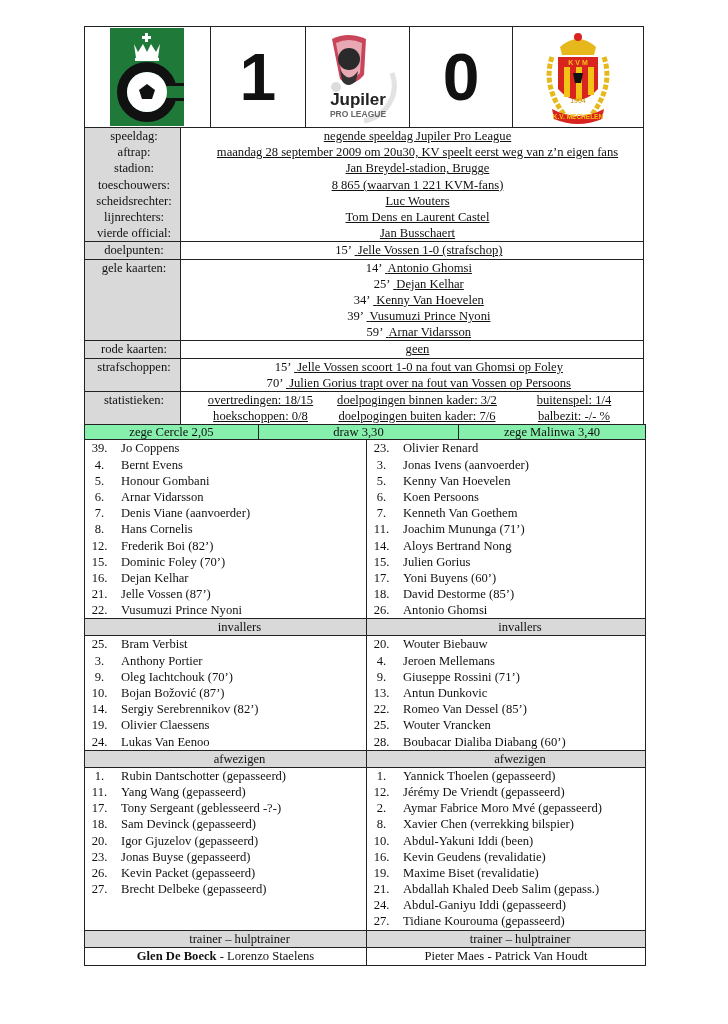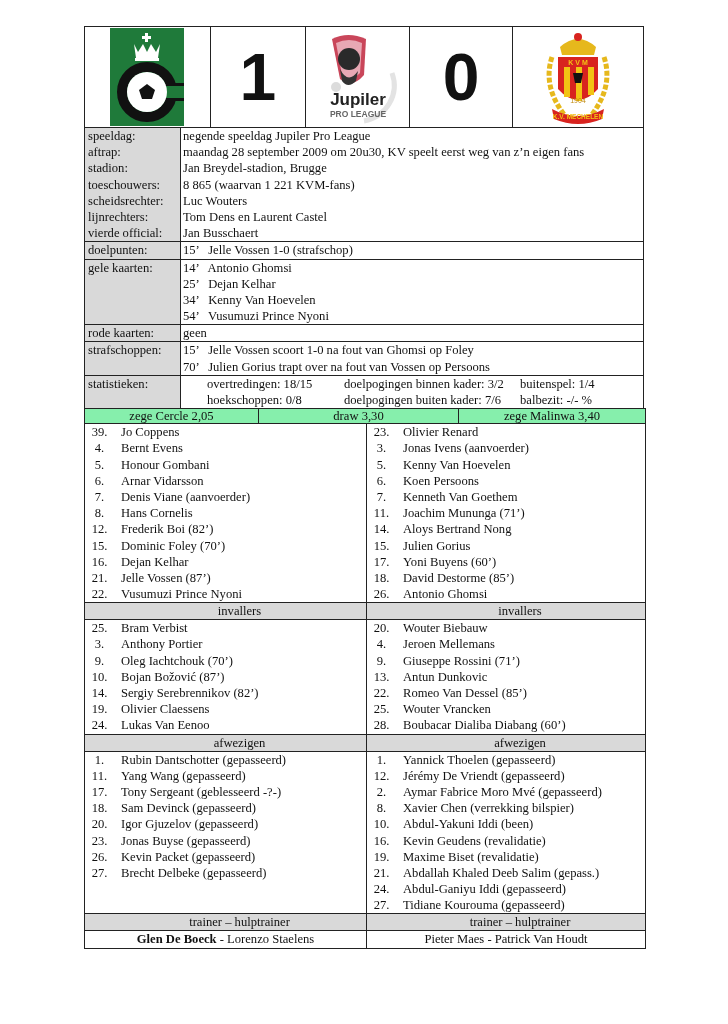--- a/index.html
+++ b/index.html
@@ -7,25 +7,25 @@
   .page { position:absolute; left:84px; top:26px; width:560px; }
 
   
   .hdr { display:flex; height:101px; border:1px solid #222; border-bottom:none; box-sizing:border-box; }
   .hdr > div { border-right:1px solid #222; box-sizing:border-box; display:flex; align-items:center; justify-content:center; }
   .hdr > div:last-child { border-right:none; }
   .c1 { width:126px; } .c2 { width:96px; } .c3 { width:104px; } .c4 { width:104px; } .c5 { width:130px; }
   .score { font-family:"Liberation Sans", sans-serif; font-weight:bold; font-size:66px; line-height:1; }
 
   
-  .info { border:1px solid #222; border-bottom:none; }
+  .info { border:1px solid #222; border-bottom:none;text-align:center; }
   .row { display:flex; border-bottom:1px solid #222; }
-  .row.nob { border-bottom:none;gap:24px; }
+  .row.nob { border-bottom:none; }
   .lbl { width:96px; background:#d9d9d9; border-right:1px solid #222; padding-left:3px; flex:none; box-sizing:border-box; }
-  .val { flex:1; padding-left:2px; }
+  .val { flex:1; padding-left:11px;text-decoration:underline; }
   .line { height:16.2px; line-height:16.2px; white-space:nowrap; }
   .min { display:inline-block; width:22px; }
   .stats { display:grid; grid-template-columns:137px 176px auto; }
 
   
   .odds { display:flex; border:1px solid #222; background:#86efac; height:16px; line-height:15px; width:562px; box-sizing:border-box; }
   .odds > div { text-align:center; border-right:1px solid #222; box-sizing:border-box; }
   .odds > div:last-child { border-right:none; }
 
   
@@ -132,21 +132,22 @@
     </div>
 
     <div class="row">
       <div class="lbl">
           <div class="line">gele kaarten:</div>
         </div>
       <div class="val">
         <div class="line"><span class="min">14’</span> <span>Antonio Ghomsi</span></div>
         <div class="line"><span class="min">25’</span> <span>Dejan Kelhar</span></div>
         <div class="line"><span class="min">34’</span> <span>Kenny Van Hoevelen</span></div>
-        <div class="line"><span class="min">54’</span> <span>Vusumuzi Prince Nyoni</span></div>
+        <div class="line"><span class="min">39’</span> <span>Vusumuzi Prince Nyoni</span></div>
+        <div class="line"><span class="min">59’</span> <span>Arnar Vidarsson</span></div>
       </div>
     </div>
 
     <div class="row">
       <div class="lbl">
           <div class="line">rode kaarten:</div>
         </div>
       <div class="val">
           <div class="line">geen</div>
         </div>

